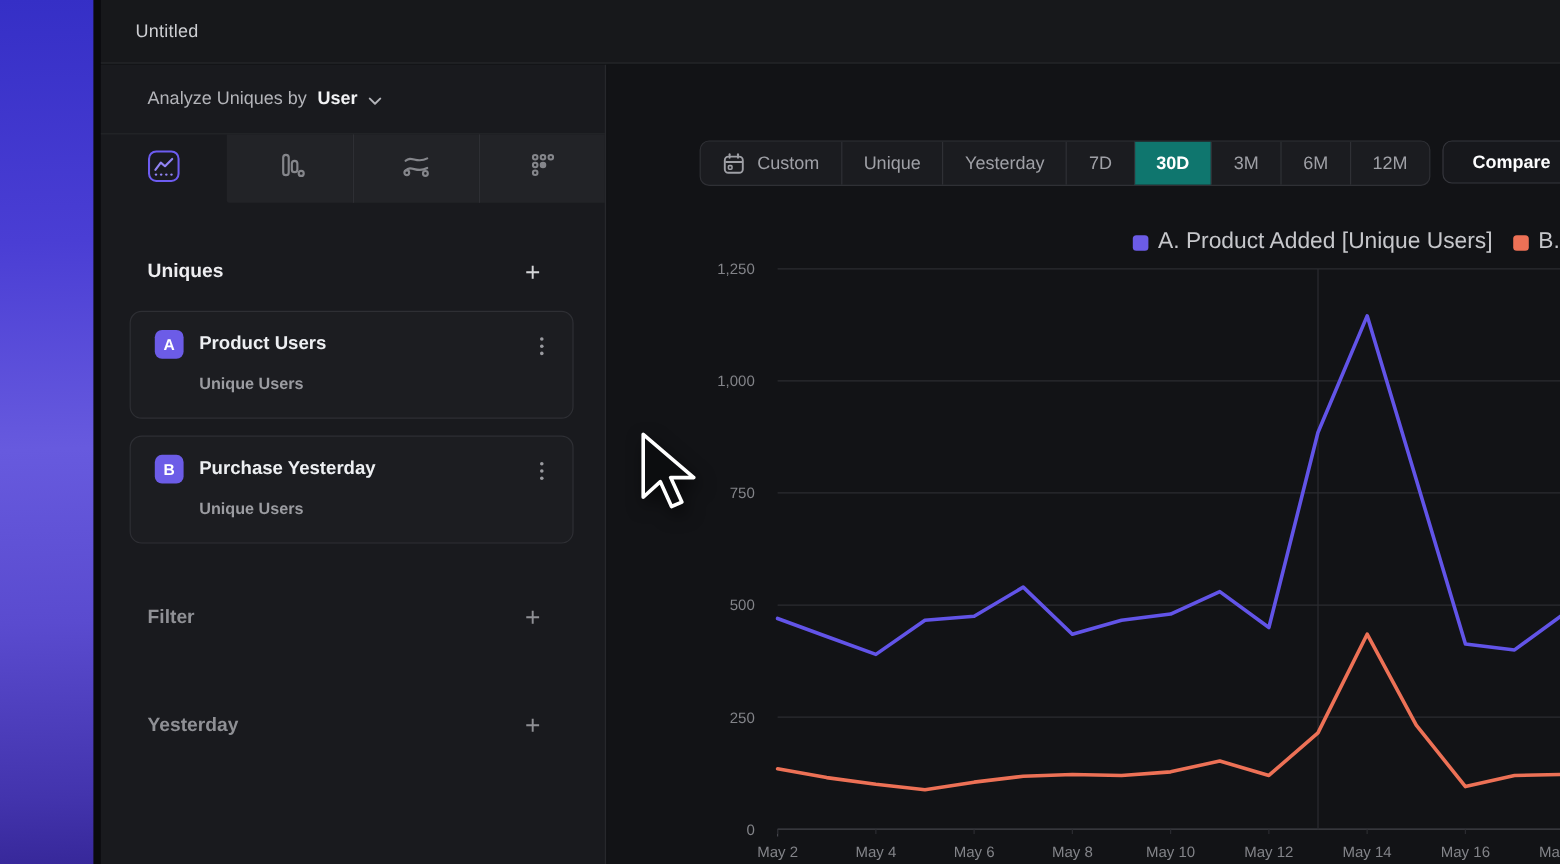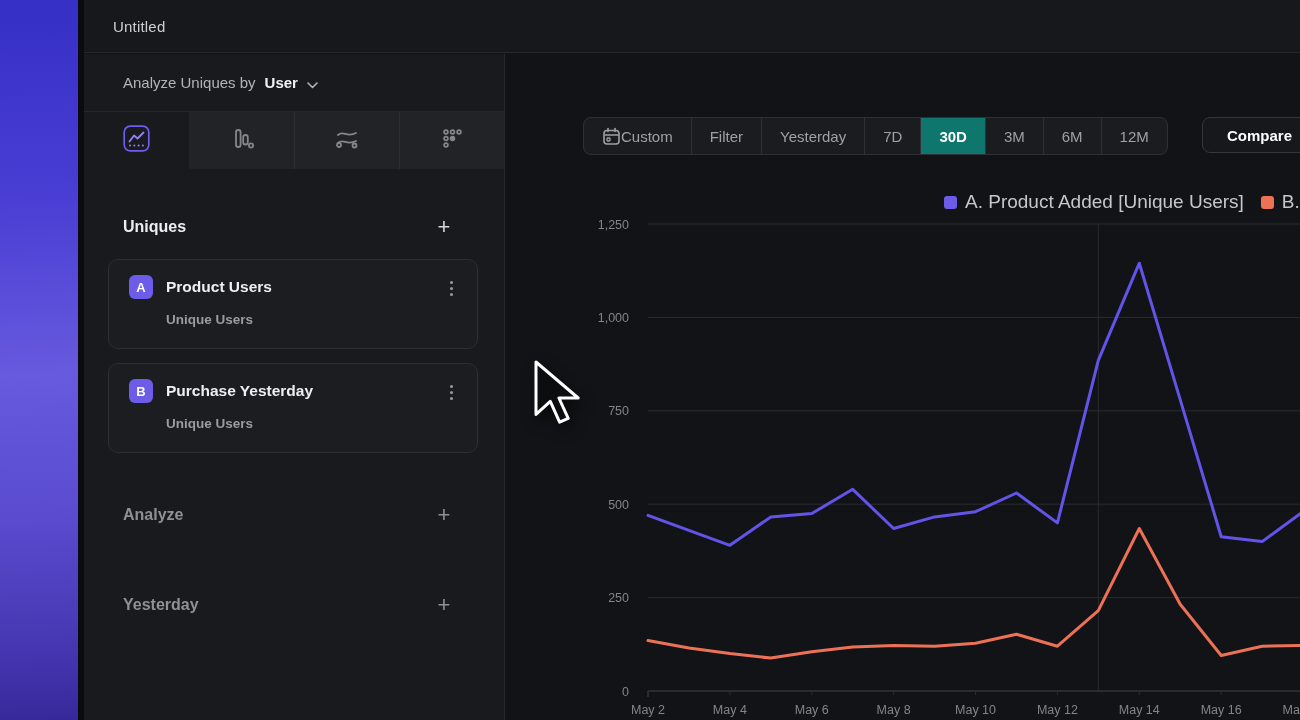--- a/index.html
+++ b/index.html
@@ -75,21 +75,21 @@
   .group-title{color:#8f9095;font-size:16px;font-weight:700;}
   .breakdown-head{margin-top:58px;height:32px;}
   
   .main{position:absolute;left:506px;top:54px;width:794px;height:666px;background:#121316;}
   .ranges{
     position:absolute;left:77px;top:63px;height:36px;
     display:flex;align-items:stretch;
     background:#1b1c20;border:1px solid #2f3035;border-radius:8px;overflow:hidden;
   }
   .range-btn{
-    display:flex;align-items:center;gap:0;padding:0 18px;cursor:pointer;
+    display:flex;align-items:center;gap:10px;padding:0 18px;cursor:pointer;
     color:#9fa0a6;font-size:15px;border-left:1px solid #2f3035;white-space:nowrap;
   }
   .range-btn:first-child{border-left:none;}
   .range-btn.selected{background:#0f766e;color:#ffffff;font-weight:700;}
   .compare-btn{
     position:absolute;left:696px;top:63px;height:36px;box-sizing:border-box;
     display:flex;align-items:center;padding:0 24px;
     background:#17181c;border:1px solid #35363c;border-radius:8px;
     color:#fdfdfe;font-size:15px;font-weight:700;cursor:pointer;white-space:nowrap;
   }
@@ -198,21 +198,21 @@
     </div>
     <span class="kebab">
         <i></i>
         <i></i>
         <i></i>
       </span>
     <div class="metric-sub">Unique Users</div>
   </div>
 
   <div class="section-head filter-head">
-    <span class="group-title">Analyze</span>
+    <span class="group-title">Filter</span>
     <span class="plus-btn dim">+</span>
   </div>
 
   <div class="section-head breakdown-head">
     <span class="group-title">Yesterday</span>
     <span class="plus-btn dim">+</span>
   </div>
 </div>
 
 <div class="main">
@@ -223,21 +223,21 @@
             <rect x="2" y="3.5" width="15" height="13.5" rx="3" fill="none" stroke="#9fa0a6" stroke-width="1.6"></rect>
             <line x1="2.5" y1="8" x2="16.5" y2="8" stroke="#9fa0a6" stroke-width="1.6"></line>
             <line x1="6" y1="1.5" x2="6" y2="4.5" stroke="#9fa0a6" stroke-width="1.6" stroke-linecap="round"></line>
             <line x1="13" y1="1.5" x2="13" y2="4.5" stroke="#9fa0a6" stroke-width="1.6" stroke-linecap="round"></line>
             <rect x="5" y="11" width="3" height="3" rx="0.8" fill="none" stroke="#9fa0a6" stroke-width="1.3"></rect>
           </svg>
         </span>
         <span>Custom</span>
       </div>
       <div class="range-btn">
-        <span>Filter</span>
+        <span>Unique</span>
       </div>
       <div class="range-btn">
         <span>Yesterday</span>
       </div>
       <div class="range-btn">
         <span>7D</span>
       </div>
       <div class="range-btn selected">
         <span>30D</span>
       </div>

